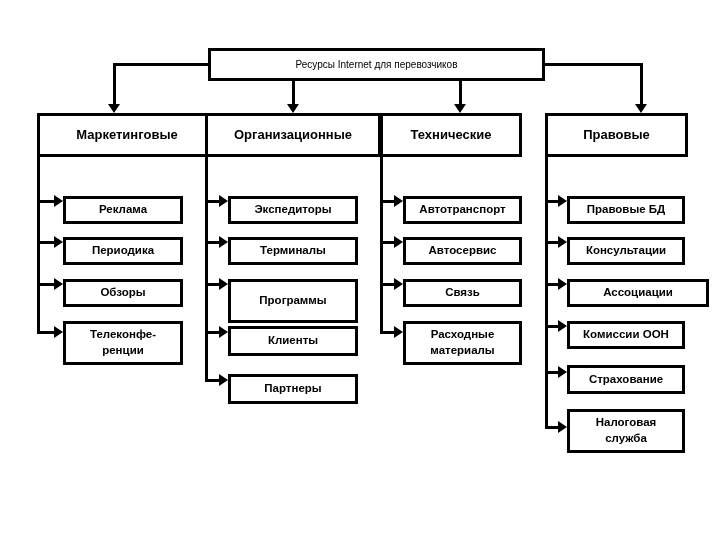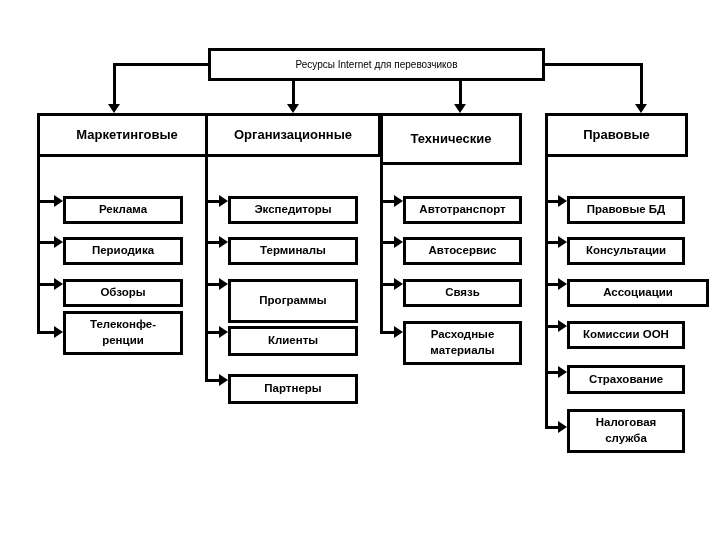--- a/index.html
+++ b/index.html
@@ -106,21 +106,21 @@
   <div class="arrow-down" style="left:635px; top:104px;"></div>
 
   <div class="box cat-box" style="left:37px; top:113px; width:180px; height:44px;">
     <span>Маркетинговые</span>
   </div>
 
   <div class="box cat-box" style="left:205px; top:113px; width:176px; height:44px;">
     <span>Организационные</span>
   </div>
 
-  <div class="box cat-box" style="left:380px; top:113px; width:142px; height:52px;">
+  <div class="box cat-box" style="left:380px; top:113px; width:142px; height:44px;">
     <span>Технические</span>
   </div>
 
   <div class="box cat-box" style="left:545px; top:113px; width:143px; height:44px;">
     <span>Правовые</span>
   </div>
 
   <div class="vline" style="left:37px; top:157px; height:177px;"></div>
 
   <div class="hline" style="left:37px; top:200px; width:20px;"></div>
@@ -136,21 +136,21 @@
   </div>
 
   <div class="hline" style="left:37px; top:283px; width:20px;"></div>
   <div class="arrow-right" style="left:54px; top:278px;"></div>
   <div class="box item-box" style="left:63px; top:271px; width:120px; height:28px;">
     <span>Обзоры</span>
   </div>
 
   <div class="hline" style="left:37px; top:331px; width:20px;"></div>
   <div class="arrow-right" style="left:54px; top:326px;"></div>
-  <div class="box item-box two-line" style="left:63px; top:303px; width:120px; height:44px; flex-direction:column;">
+  <div class="box item-box two-line" style="left:63px; top:313px; width:120px; height:44px; flex-direction:column;">
     <span>Телеконфе-</span>
     <span>ренции</span>
   </div>
 
   <div class="vline" style="left:205px; top:157px; height:224px;"></div>
 
   <div class="hline" style="left:205px; top:200px; width:17px;"></div>
   <div class="arrow-right" style="left:219px; top:195px;"></div>
   <div class="box item-box" style="left:228px; top:188px; width:130px; height:28px;">
     <span>Экспедиторы</span>

